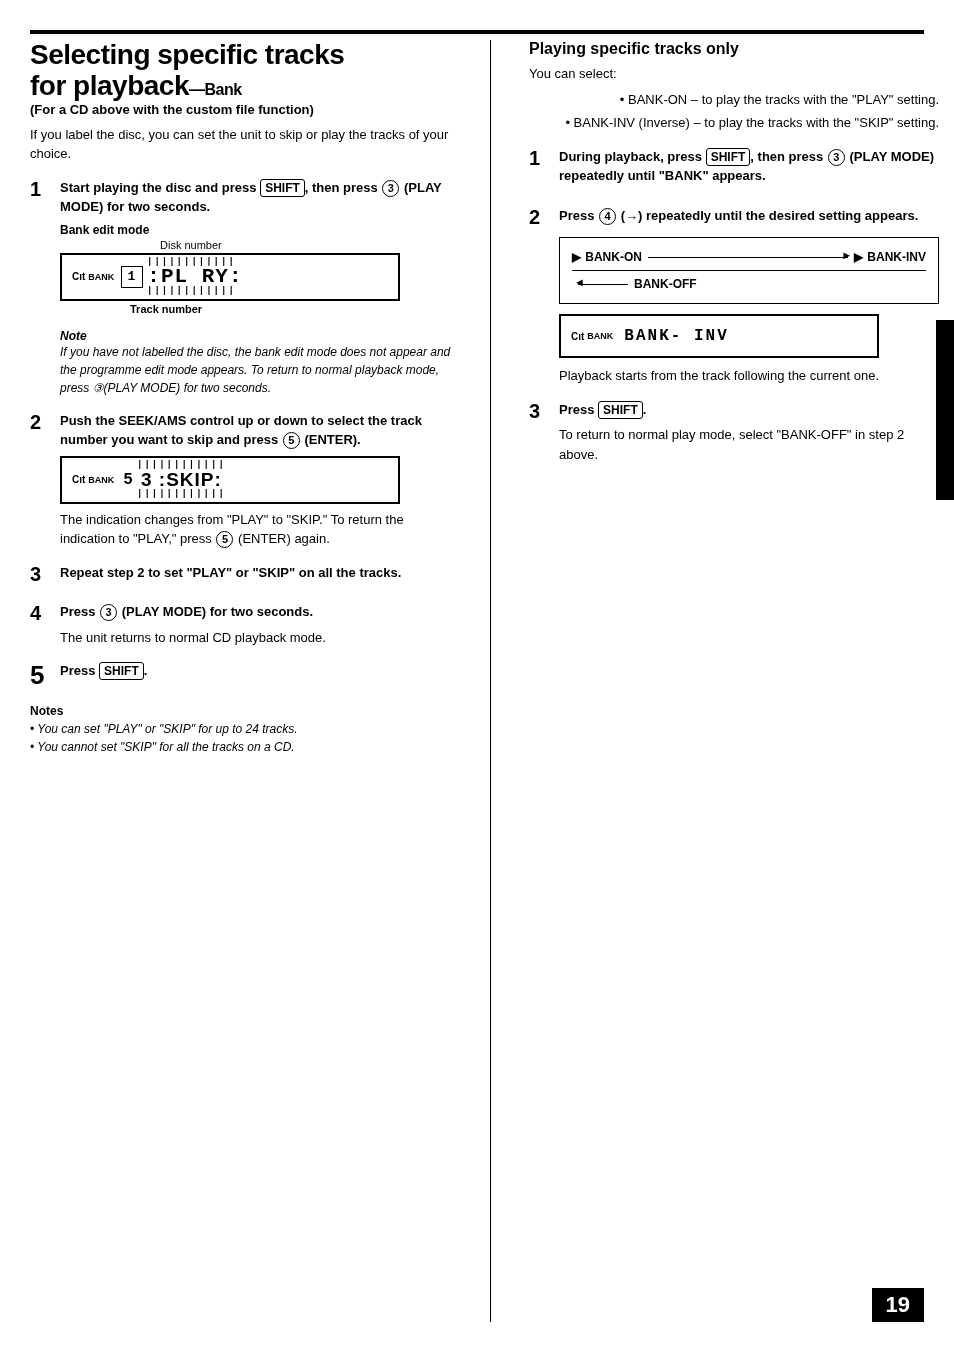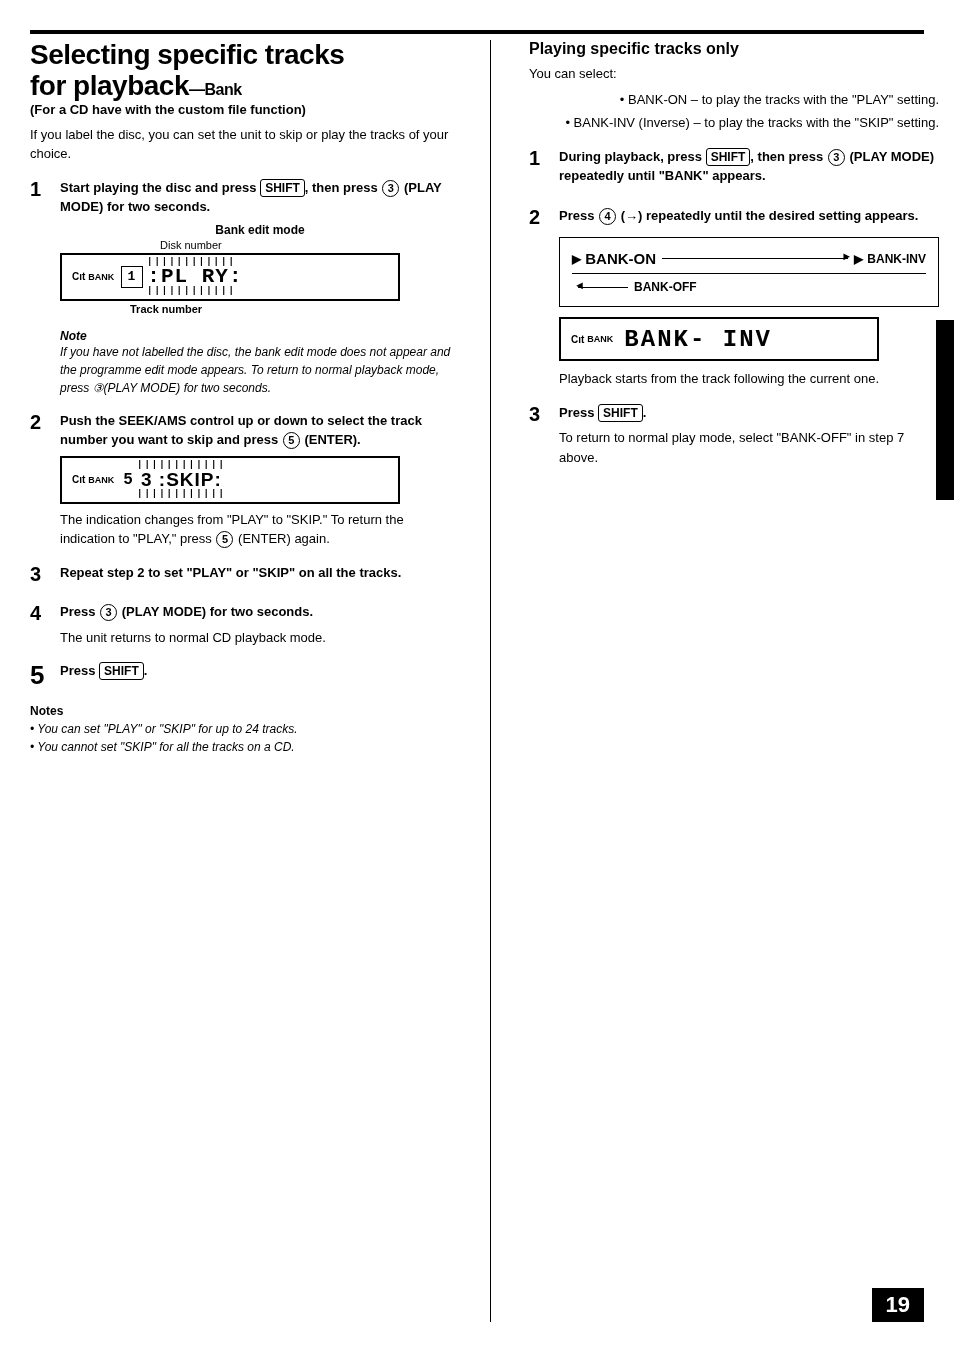--- a/index.html
+++ b/index.html
@@ -90,21 +90,20 @@
     .step-body {
       font-size: 13px;
       line-height: 1.5;
     }
 
     
     .bank-edit-label {
       font-size: 12px;
       font-weight: 700;
       margin-bottom: 2px;
-      text-align: center;
     }
 
     
     .disk-label {
       font-size: 11px;
       font-weight: 400;
       margin-left: 100px;
       margin-bottom: 2px;
     }
 
@@ -265,21 +264,21 @@
 
   <div class="content-columns">
 
     <div class="left-column">
 
       <div>
         <div class="page-title-main">
           <span>Selecting specific tracks</span><br>
           <span style="font-size:28px;font-weight:900;">for playback</span><span class="bank-suffix">—Bank</span>
         </div>
-        <div class="page-subtitle">(For a CD have with the custom file function)</div>
+        <div class="page-subtitle">(For a CD above with the custom file function)</div>
       </div>
 
       <div class="intro-text">If you label the disc, you can set the unit to skip or play the tracks of your choice.</div>
 
       <div class="step">
         <div class="step-number">1</div>
         <div class="step-content">
           <div class="step-title">
             Start playing the disc and press <kbd>SHIFT</kbd>, then press <span class="circled">3</span> (PLAY MODE) for two seconds.
           </div>
@@ -395,56 +394,56 @@
         <div class="step-number">2</div>
         <div class="step-content">
           <div class="step-title">
             Press <span class="circled">4</span> (→) <span>repeatedly until the</span> desired setting appears.
           </div>
 
           <div class="bank-flow-diagram">
 
             <div style="display:flex;align-items:center;margin-bottom:6px;">
               <span style="font-size:12px;font-weight:700;margin-right:4px;">▶</span>
-              <span style="font-size:15px;font-weight:700;">BANK-ON</span>
+              <span style="font-size:12px;font-weight:700;">BANK-ON</span>
               <span style="flex:1;height:1px;background:#000;margin:0 6px;position:relative;">
                 <span style="position:absolute;right:-4px;top:-8px;font-size:11px;">►</span>
               </span>
               <span style="font-size:12px;font-weight:700;margin-right:4px;">▶</span>
               <span style="font-size:12px;font-weight:700;">BANK-INV</span>
             </div>
 
             <div style="display:flex;align-items:center;justify-content:flex-end;border-top:1px solid #000;padding-top:6px;flex-direction:row-reverse;">
               <span style="font-size:12px;font-weight:700;">BANK-OFF</span>
               <span style="width:50px;height:1px;background:#000;margin:0 6px;position:relative;">
                 <span style="position:absolute;left:-4px;top:-8px;font-size:11px;">◄</span>
               </span>
             </div>
           </div>
 
           <div class="lcd-small">
             <span style="font-size:10px;font-weight:700;letter-spacing:0;font-family:Arial;">Cıt</span>
             <span style="font-size:9px;font-weight:700;margin:0 3px;vertical-align:super;letter-spacing:0;font-family:Arial;">BANK</span>
-            <span style="font-size:24px;font-weight:900;font-family:'Courier New';letter-spacing:2px;margin-left:8px;">BANK-  INV</span>
+            <span style="font-size:16px;font-weight:900;font-family:'Courier New';letter-spacing:2px;margin-left:8px;">BANK-  INV</span>
           </div>
 
           <div class="step-body">
             Playback starts from the track following the current one.
           </div>
         </div>
       </div>
 
       <div class="step">
         <div class="step-number">3</div>
         <div class="step-content">
           <div class="step-title">
             Press <kbd>SHIFT</kbd>.
           </div>
           <div class="step-body" style="margin-top:6px;">
-            To return to normal play mode, select "BANK-OFF" in step 7 above.
+            To return to normal play mode, select "BANK-OFF" in step 2 above.
           </div>
         </div>
       </div>
 
     </div>
 
   </div>
 
   <div class="right-black-bar"></div>
 

